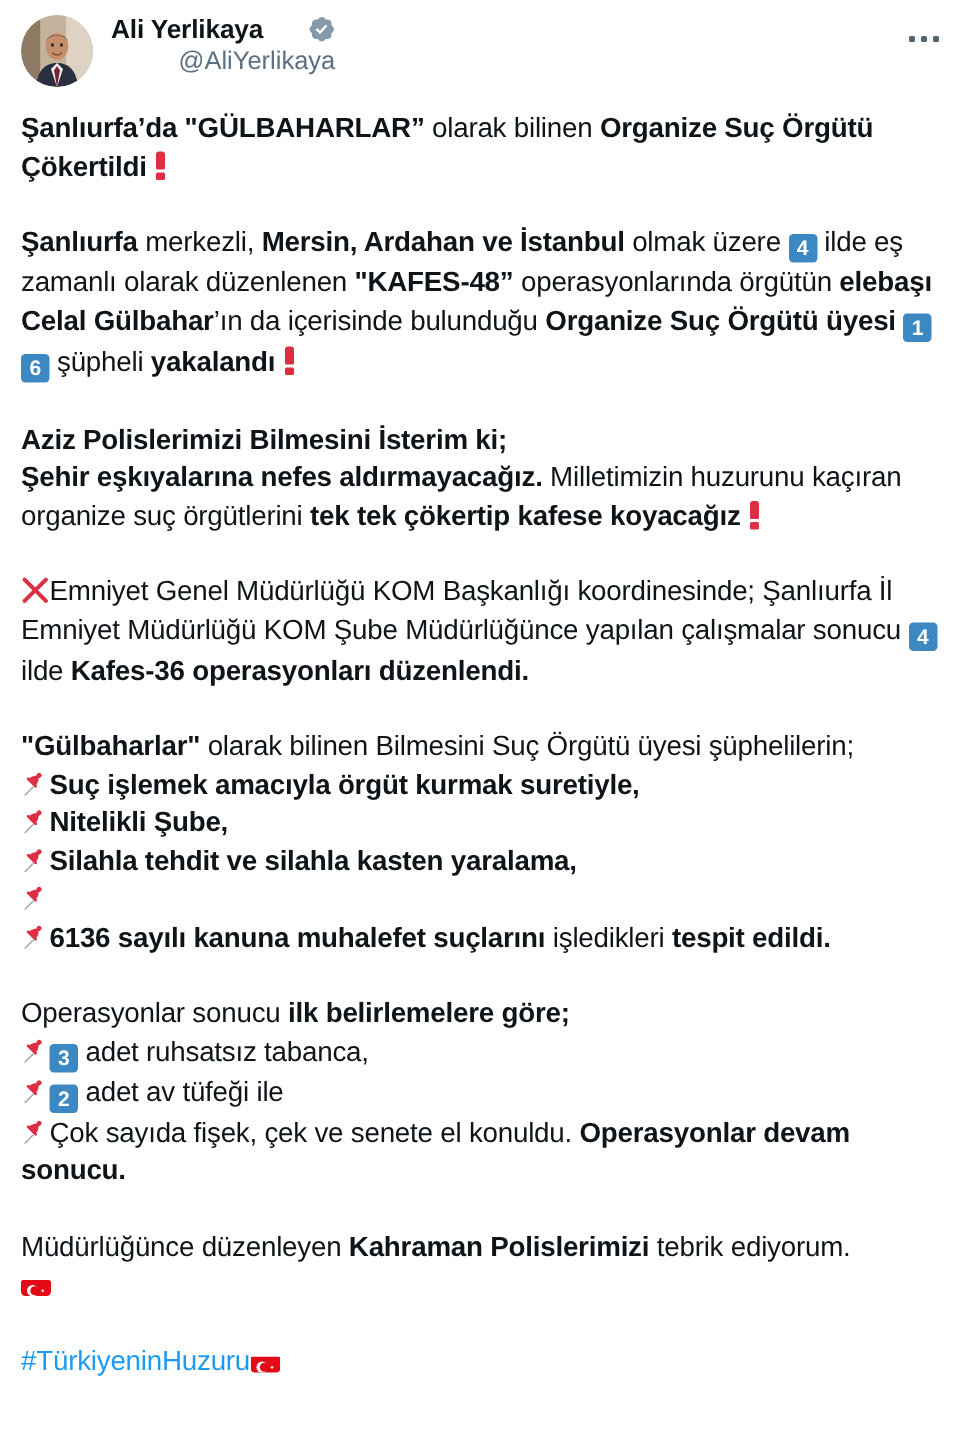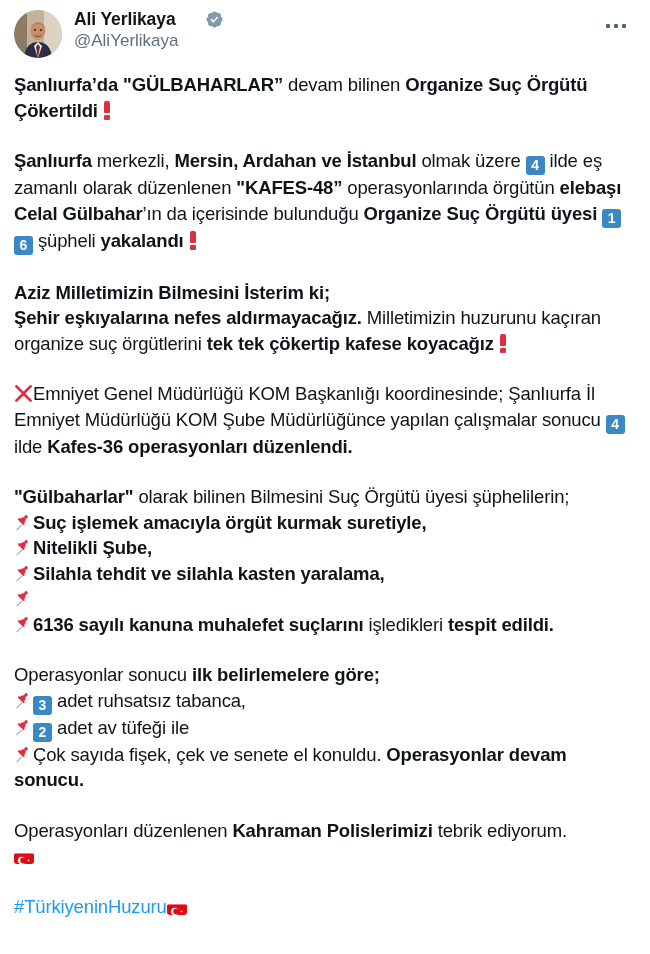--- a/index.html
+++ b/index.html
@@ -60,20 +60,21 @@
   .verified-badge {
     margin-left: 4px;
     display: inline-flex;
     align-items: center;
   }
   .handle {
     font-size: 17px;
     color: #5b7083;
     margin-top: 2px;
     line-height: 1.2;
+    text-align: right;
   }
   .more-btn {
     position: absolute;
     right: 4px;
     top: 6px;
     width: 32px;
     height: 24px;
     display: flex;
     align-items: center;
     justify-content: center;
@@ -213,23 +214,23 @@
     </div>
 
     <div class="more-btn">
       <i></i>
       <i></i>
       <i></i>
     </div>
   </div>
 
   <div class="post-body">
-      <div class="para"><b>Şanlıurfa’da "GÜLBAHARLAR”</b><span> devam bilinen </span><b>Organize Suç Örgütü Çökertildi</b><span title="❗" class="emo emo-excl"><span class="bar"></span><span class="dot"></span></span></div>
+      <div class="para"><b>Şanlıurfa’da "GÜLBAHARLAR”</b><span> olarak bilinen </span><b>Organize Suç Örgütü Çökertildi</b><span title="❗" class="emo emo-excl"><span class="bar"></span><span class="dot"></span></span></div>
       <div class="para"><b>Şanlıurfa</b><span> merkezli, </span><b>Mersin, Ardahan ve İstanbul</b><span> olmak üzere </span><span class="keycap">4</span><span> ilde eş zamanlı olarak düzenlenen </span><b>"KAFES-48”</b><span> operasyonlarında örgütün </span><b>elebaşı Celal Gülbahar</b><span>’ın da içerisinde bulunduğu </span><b>Organize Suç Örgütü üyesi </b><span class="keycap">1</span><span class="keycap">6</span><span> şüpheli </span><b>yakalandı</b><span title="❗" class="emo emo-excl"><span class="bar"></span><span class="dot"></span></span></div>
-      <div class="para"><b>Aziz Milletimizin Bilmesini İsterim ki;</b><br><b>Şehir eşkıyalarına nefes aldırmayacağız.</b><span> Milletimizin huzurunu kaçıran organize suç örgütlerini </span><b>tek tek çökertip kafese koyacağız</b><span title="❗" class="emo emo-excl"><span class="bar"></span><span class="dot"></span></span></div>
+      <div class="para"><b>Aziz Polislerimizi Bilmesini İsterim ki;</b><br><b>Şehir eşkıyalarına nefes aldırmayacağız.</b><span> Milletimizin huzurunu kaçıran organize suç örgütlerini </span><b>tek tek çökertip kafese koyacağız</b><span title="❗" class="emo emo-excl"><span class="bar"></span><span class="dot"></span></span></div>
       <div class="para"><span title="❌" class="emo emo-x"><svg width="19" height="19" viewBox="0 0 36 36">
             <use href="#sym-x"></use>
           </svg></span><span>Emniyet Genel Müdürlüğü KOM Başkanlığı koordinesinde; Şanlıurfa İl Emniyet Müdürlüğü KOM Şube Müdürlüğünce yapılan çalışmalar sonucu </span><span class="keycap">4</span><span> ilde </span><b>Kafes-36 operasyonları düzenlendi.</b></div>
       <div class="para"><b>"Gülbaharlar"</b><span> olarak bilinen Bilmesini Suç Örgütü üyesi şüphelilerin;</span><br><span title="📌" class="emo emo-pin"><svg width="19" height="20" viewBox="0 0 36 36">
             <use href="#sym-pin"></use>
           </svg></span><b>Suç işlemek amacıyla örgüt kurmak suretiyle,</b><br><span title="📌" class="emo emo-pin"><svg width="19" height="20" viewBox="0 0 36 36">
             <use href="#sym-pin"></use>
           </svg></span><b>Nitelikli Şube,</b><br><span title="📌" class="emo emo-pin"><svg width="19" height="20" viewBox="0 0 36 36">
             <use href="#sym-pin"></use>
           </svg></span><b>Silahla tehdit ve silahla kasten yaralama,</b><br><span title="📌" class="emo emo-pin"><svg width="19" height="20" viewBox="0 0 36 36">
@@ -237,21 +238,21 @@
           </svg></span><br><span title="📌" class="emo emo-pin"><svg width="19" height="20" viewBox="0 0 36 36">
             <use href="#sym-pin"></use>
           </svg></span><b>6136 sayılı kanuna muhalefet suçlarını</b><span> işledikleri </span><b>tespit edildi.</b></div>
       <div class="para"><span>Operasyonlar sonucu </span><b>ilk belirlemelere göre;</b><br><span title="📌" class="emo emo-pin"><svg width="19" height="20" viewBox="0 0 36 36">
             <use href="#sym-pin"></use>
           </svg></span><span class="keycap">3</span><span> adet ruhsatsız tabanca,</span><br><span title="📌" class="emo emo-pin"><svg width="19" height="20" viewBox="0 0 36 36">
             <use href="#sym-pin"></use>
           </svg></span><span class="keycap">2</span><span> adet av tüfeği ile</span><br><span title="📌" class="emo emo-pin"><svg width="19" height="20" viewBox="0 0 36 36">
             <use href="#sym-pin"></use>
           </svg></span><span>Çok sayıda fişek, çek ve senete el konuldu. </span><b>Operasyonlar devam sonucu.</b></div>
-      <div class="para"><span>Operasyonları düzenlenen </span><b>Kahraman Polislerimizi</b><span> tebrik ediyorum.</span><br><span title="🇹🇷" class="emo emo-flag"><svg width="20" height="15" viewBox="0 0 36 26">
+      <div class="para"><span>Müdürlüğünce düzenleyen </span><b>Kahraman Polislerimizi</b><span> tebrik ediyorum.</span><br><span title="🇹🇷" class="emo emo-flag"><svg width="20" height="15" viewBox="0 0 36 26">
             <use href="#sym-flag"></use>
           </svg></span></div>
       <div class="para tight"><a class="hashtag" href="#" style="text-decoration: none;">#TürkiyeninHuzuru</a><span title="🇹🇷" class="emo emo-flag"><svg width="20" height="15" viewBox="0 0 36 26">
             <use href="#sym-flag"></use>
           </svg></span></div>
     </div>
 
 </div>
 
 <svg width="0" height="0" style="position:absolute" aria-hidden="true">

